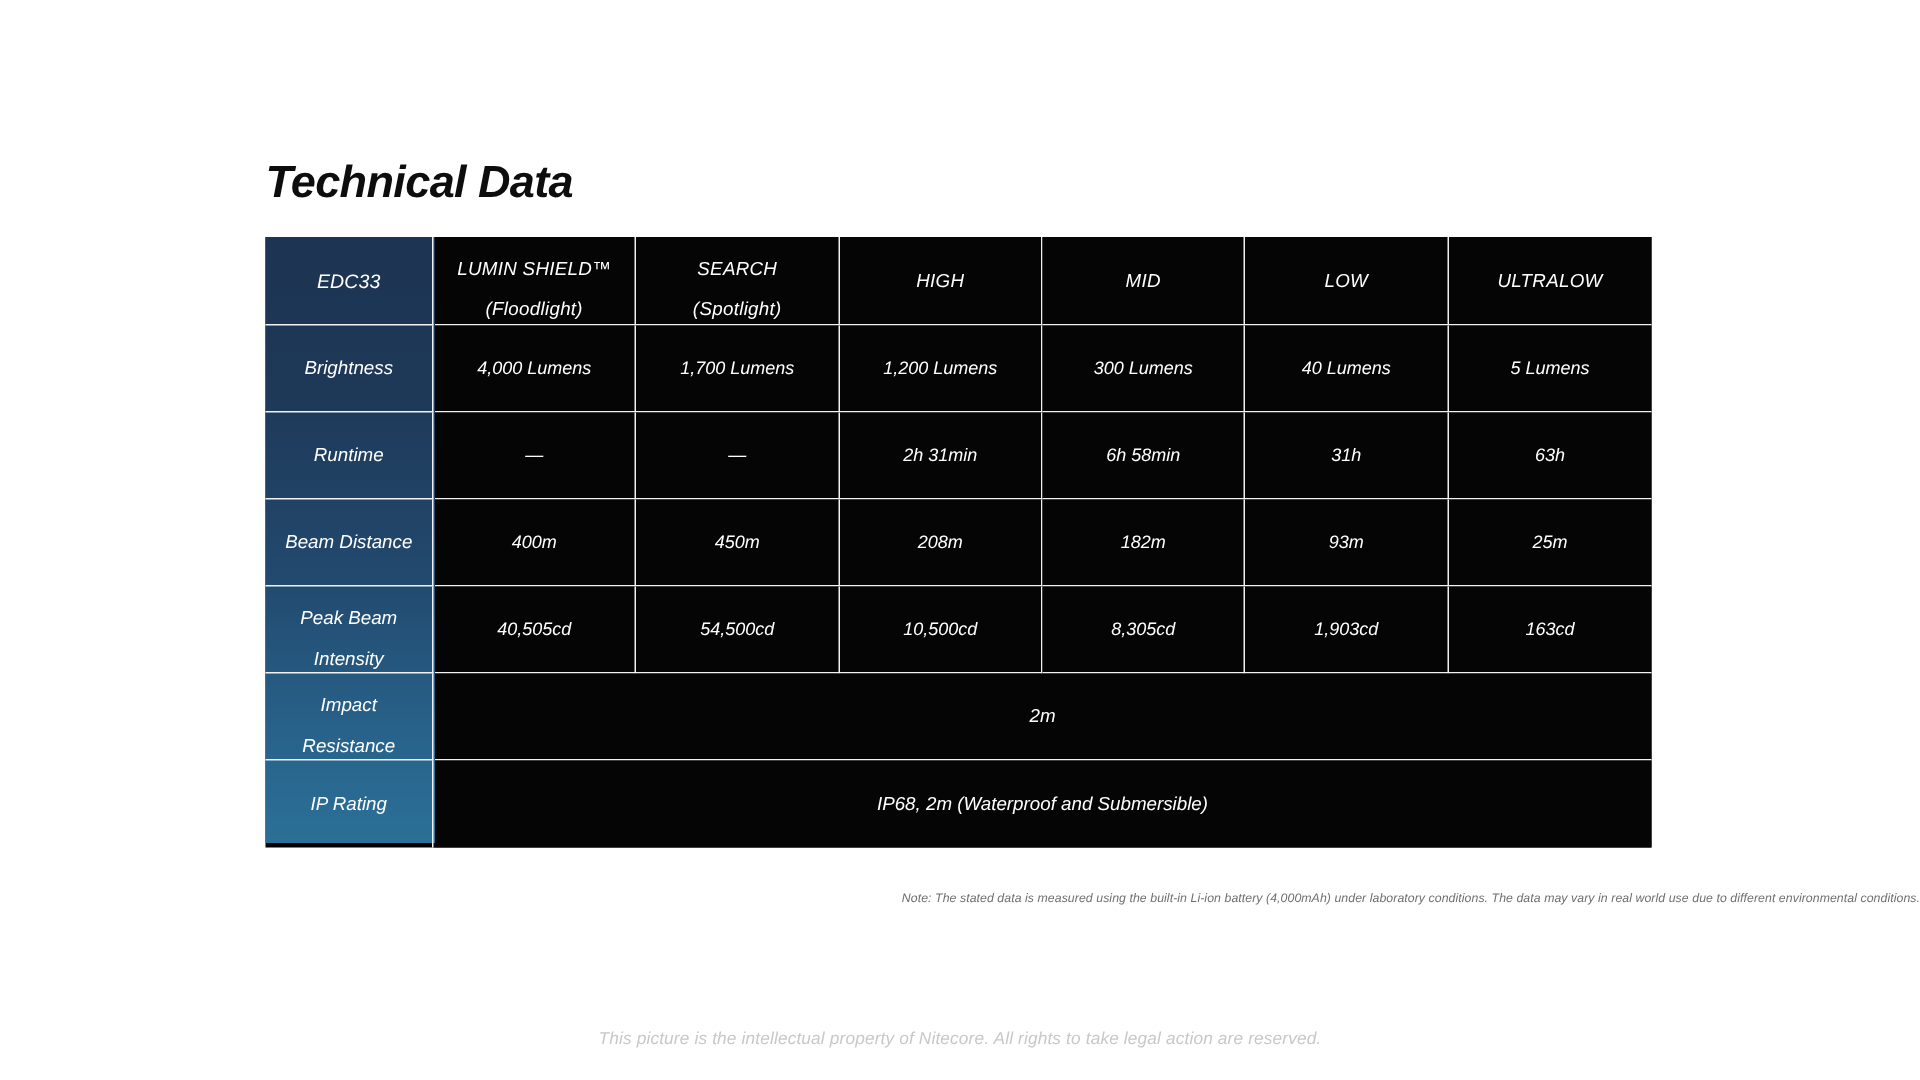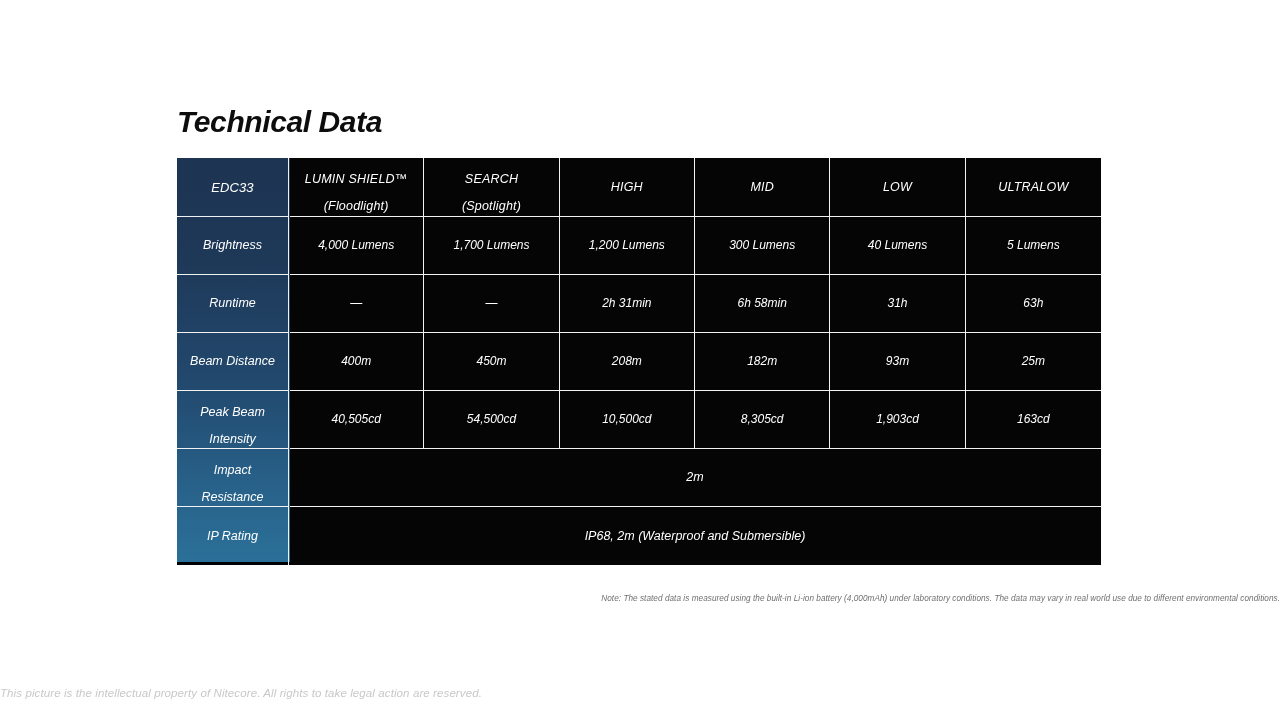--- a/index.html
+++ b/index.html
@@ -122,21 +122,21 @@
     font-size: 8.2px;
     color: #6f6f6f;
     letter-spacing: 0.05px;
   }
 
   .copyright {
     position: absolute;
     left: 0;
     right: 0;
     top: 687px;
-    text-align: left;
+    text-align: center;
     font-size: 11.5px;
     color: #c8c8c8;
     letter-spacing: 0.1px;
   }
 </style>
 </head>
 <body>
 
 <div class="slide">
 

